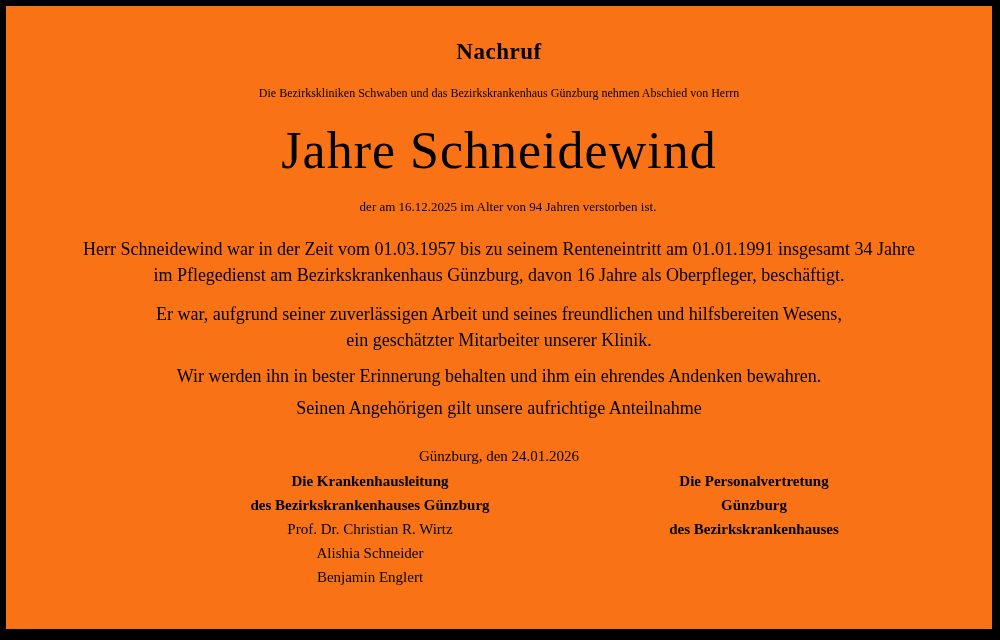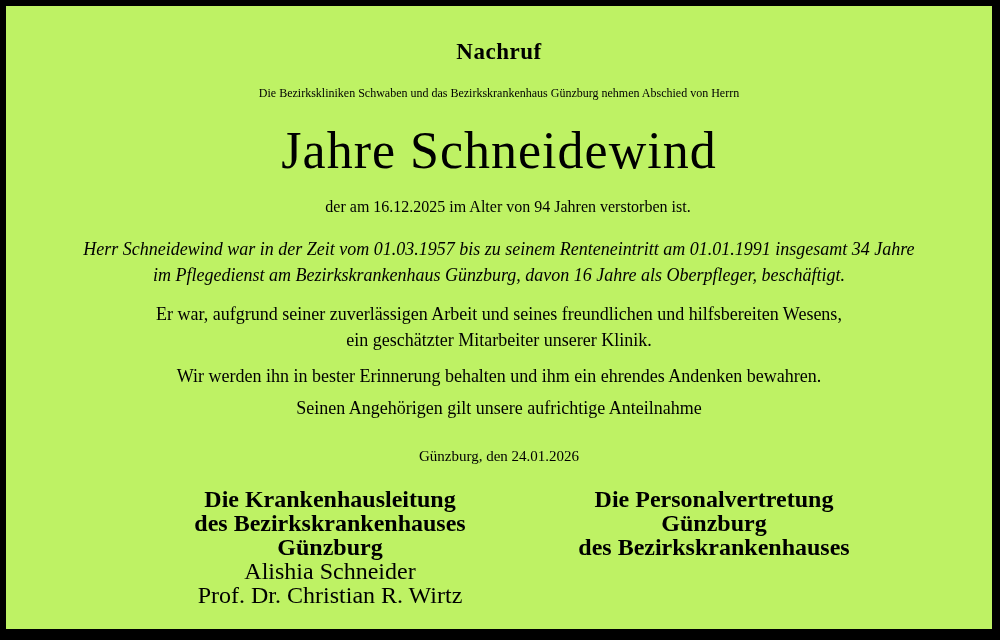--- a/index.html
+++ b/index.html
@@ -4,21 +4,21 @@
 <style>
   html, body {
     margin: 0;
     padding: 0;
     background: #ffffff;
   }
   .page {
     width: 1000px;
     height: 640px;
     box-sizing: border-box;
-    background: #bef264;
+    background: #f97316;
     border-top: 6px solid #000000;
     border-left: 6px solid #000000;
     border-right: 8px solid #000000;
     border-bottom: 11px solid #000000;
     overflow: hidden;
     font-family: "Liberation Serif", "DejaVu Serif", serif;
     color: #000000;
     text-align: center;
   }
   .kicker {
@@ -35,42 +35,43 @@
   }
   .deceased-name {
     margin-top: 18px;
     font-size: 52px;
     font-weight: 400;
     line-height: 58px;
     letter-spacing: 1px;
   }
   .death-line {
     margin-top: 16px;
-    font-size: 16px;
+    font-size: 13px;
     line-height: 22px;
     padding-left: 18px;
   }
   .para {
     font-size: 18px;
     line-height: 26px;
   }
-  .para-1 { margin-top: 18px; font-style: italic; }
+  .para-1 { margin-top: 18px; }
   .para-2 { margin-top: 13px; }
   .para-3 { margin-top: 10px; }
   .para-4 { margin-top: 6px; }
   .dateline {
     margin-top: 26px;
     font-size: 15px;
     line-height: 18px;
   }
   .sig-row {
     display: flex;
-    margin-top: 22px;
-    font-size: 24px;
+    margin-top: 4px;
+    font-size: 15px;
     line-height: 24px;
+    padding-left: 40px;
   }
   .sig-col {
     width: 360px;
     text-align: center;
   }
   .sig-col-left  { margin-left: 144px; }
   .sig-col-right { margin-left: 24px; }
   .sig-title-line { font-weight: 700; }
   .sig-name { font-weight: 400; }
 </style>
@@ -105,22 +106,23 @@
     <div>Seinen Angehörigen gilt unsere aufrichtige Anteilnahme</div>
   </div>
 
   <div class="dateline">Günzburg, den 24.01.2026</div>
 
   <div class="sig-row">
 
     <div class="sig-col sig-col-left">
       <div class="sig-title-line">Die Krankenhausleitung</div>
       <div class="sig-title-line">des Bezirkskrankenhauses Günzburg</div>
+      <div class="sig-name">Prof. Dr. Christian R. Wirtz</div>
       <div class="sig-name">Alishia Schneider</div>
-      <div class="sig-name">Prof. Dr. Christian R. Wirtz</div>
+      <div class="sig-name">Benjamin Englert</div>
     </div>
 
     <div class="sig-col sig-col-right">
       <div class="sig-title-line">Die Personalvertretung</div>
       <div class="sig-title-line">Günzburg</div>
       <div class="sig-title-line">des Bezirkskrankenhauses</div>
     </div>
 
   </div>
 

